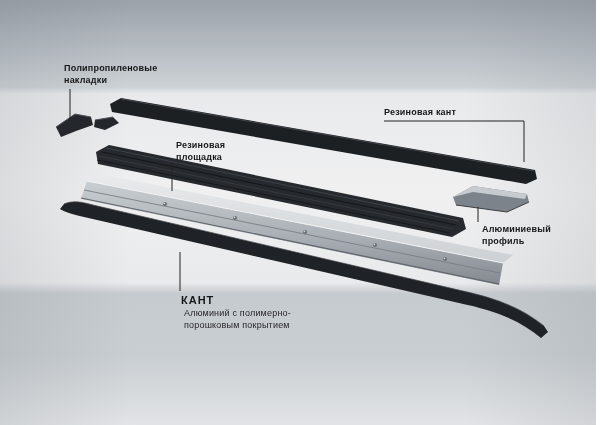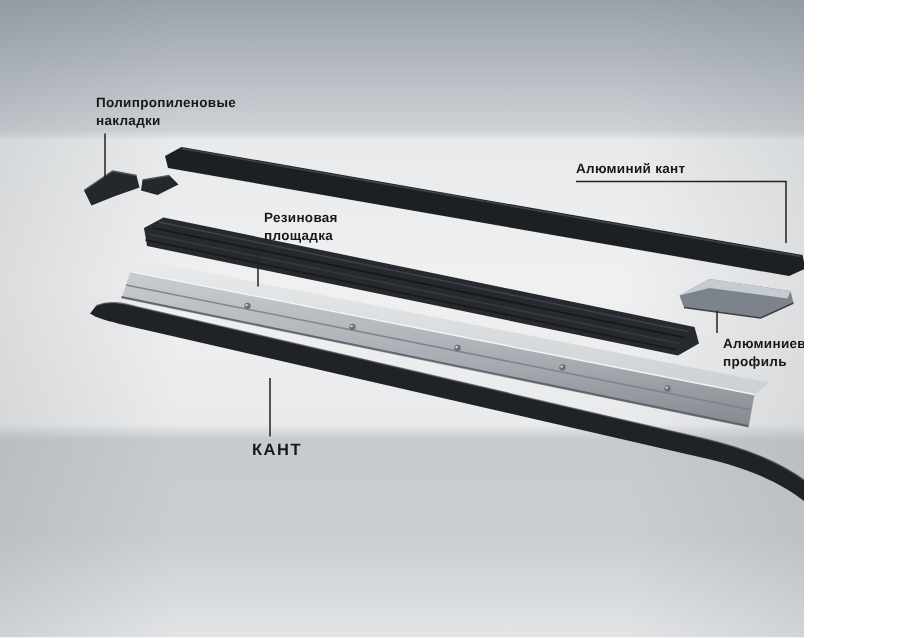--- a/index.html
+++ b/index.html
@@ -1,31 +1,30 @@
 <!DOCTYPE html>
 <html><head>
 <meta charset="utf-8">
 <style>
   html,body{margin:0;padding:0;}
   .stage{
-    position:relative;width:520px;height:425px;overflow:hidden;
+    position:relative;width:596px;height:425px;overflow:hidden;
     font-family:"Liberation Sans",sans-serif;
     background:
       linear-gradient(90deg, rgba(110,118,126,.16) 0%, rgba(255,255,255,0) 22%, rgba(255,255,255,0) 78%, rgba(110,118,126,.14) 100%),
       linear-gradient(180deg,
         #9aa1a8 0%,
         #bfc5ca 15%,
         #cdd2d6 20.5%,
         #e8eaeb 22%,
         #f0f0f1 45%,
         #e9eaeb 66.5%,
         #c6cbcf 69%,
         #c9ced2 84%,
         #e2e4e6 100%);
-    padding-left: 16px;
   }
   svg{position:absolute;left:0;top:0;}
   .lbl{
     position:absolute;
     font-size:9px;line-height:1.3;font-weight:bold;
     color:#17181a;white-space:pre-line;letter-spacing:.2px;
   }
   .lbl.kant-title{font-size:11px;letter-spacing:1px;}
   .lbl.sub{font-weight:normal;color:#26272a;}
 </style>
@@ -104,24 +103,26 @@
       <path d="M384,121 L524,121 L524,162"></path>
       <line x1="172" y1="163" x2="172" y2="191"></line>
       <line x1="478" y1="222" x2="478" y2="207"></line>
       <line x1="180" y1="252" x2="180" y2="291"></line>
     </g>
   </svg>
 
   <div class="lbl" style="left:64px;top:63px;">Полипропиленовые
 накладки</div>
 
-  <div class="lbl" style="left:384px;top:107px;">Алюминий кант</div>
+  <div class="lbl" style="left:384px;top:107px;">Резиновая кант</div>
 
   <div class="lbl" style="left:482px;top:224px;">Алюминиевый
 профиль</div>
 
   <div class="lbl" style="left:176px;top:140px;">Резиновая
 площадка</div>
 
-  <div class="lbl kant-title" style="left:168px;top:293px;">КАНТ</div>
+  <div class="lbl kant-title" style="left:181px;top:293px;">КАНТ</div>
 
+  <div class="lbl sub" style="left:184px;top:308px;">Алюминий с полимерно-
+порошковым покрытием</div>
 
 </div>
 
 </body></html>

